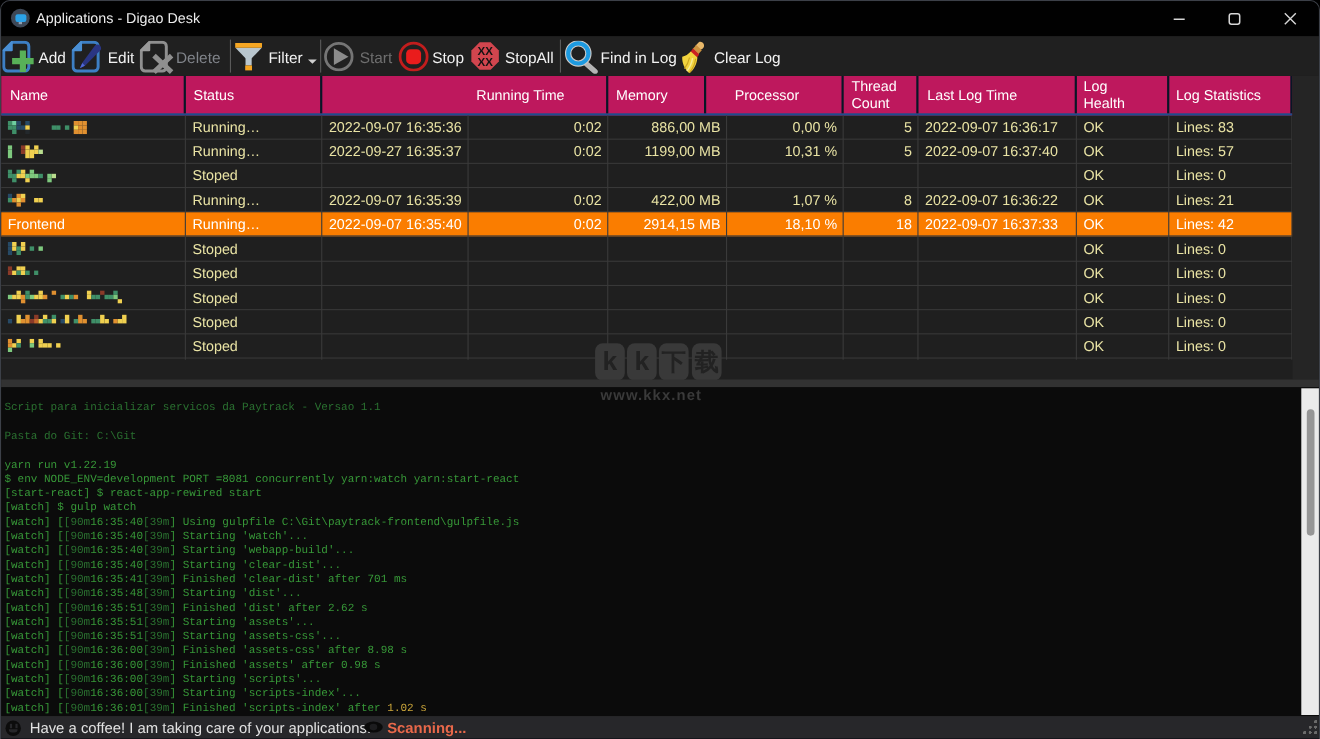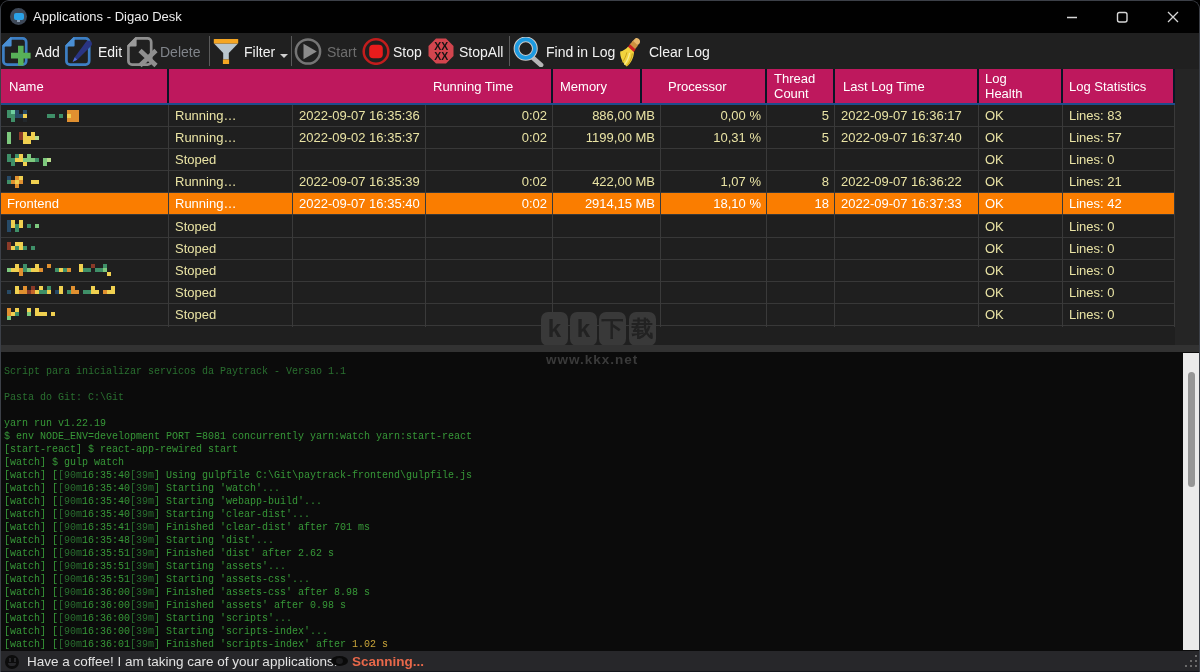--- a/index.html
+++ b/index.html
@@ -148,20 +148,21 @@
 <path d="M14 9.8 L20 15.2 C19.6 20.8 17.2 26.2 12.6 29.6 C8.4 25.8 5.8 20 6.2 14.6 C9 14 11.8 12.2 14 9.8 Z" fill="#f2d43e"></path>
 <path d="M12.8 29 C15.8 25.6 17.8 21 18.4 16.4" stroke="#caa31f" stroke-width="1.1" fill="none"></path>
 <path d="M10.4 27.6 C13 24.4 14.9 20.2 15.6 15.8" stroke="#f8ec95" stroke-width="1.3" fill="none"></path>
 <path d="M8.2 25.4 C10.4 22.6 12 19.2 12.8 15.4" stroke="#caa31f" stroke-width="1" fill="none"></path>
 </svg></div>
       <div class="tbl" style="left:648px;color:#f2f2f2">Clear Log</div>
   </div>
   <div id="grid">
     <div id="ghead">
 <div class="hc" style="left:0px;width:168px;padding-left:8px">Name</div>
+<div class="hc" style="left:168px;width:124px;padding-left:7px">Status</div>
 <div class="hc" style="left:425px;width:127px;padding-left:7px">Running Time</div>
 <div class="hc" style="left:552px;width:89px;padding-left:7px">Memory</div>
 <div class="hc" style="left:660px;width:106px;padding-left:7px">Processor</div>
 <div class="hc" style="left:766px;width:68px;padding-left:7px">Thread<br>Count</div>
 <div class="hc" style="left:834px;width:144px;padding-left:8px">Last Log Time</div>
 <div class="hc" style="left:978px;width:84px;padding-left:6px">Log<br>Health</div>
 <div class="hc" style="left:1062px;width:112px;padding-left:6px">Log Statistics</div>
     </div>
 <div class="row" style="top:36.0px">
         <div class="c nm">
@@ -213,21 +214,21 @@
             <rect x="16" y="4" width="4" height="4" fill="#f0d050"></rect>
             <rect x="20" y="4" width="4" height="4" fill="#f0d050"></rect>
             <rect x="24" y="4" width="4" height="4" fill="#f0d050"></rect>
             <rect x="28" y="4" width="4" height="4" fill="#b9dd8e"></rect>
             <rect x="0" y="8" width="4" height="4" fill="#7ec97e"></rect>
             <rect x="16" y="8" width="4" height="4" fill="#f0d050"></rect>
             <rect x="20" y="8" width="4" height="4" fill="#f0d050"></rect>
           </svg>
         </div>
         <div class="c st">Running…</div>
-        <div class="c">2022-09-02 16:35:37</div>
+        <div class="c">2022-09-27 16:35:37</div>
         <div class="c r">0:02</div>
         <div class="c r">1199,00 MB</div>
         <div class="c r">10,31 %</div>
         <div class="c r">5</div>
         <div class="c">2022-09-07 16:37:40</div>
         <div class="c">OK</div>
         <div class="c">Lines: 57</div>
       </div>
 <div class="row" style="top:80.2px">
         <div class="c nm">

